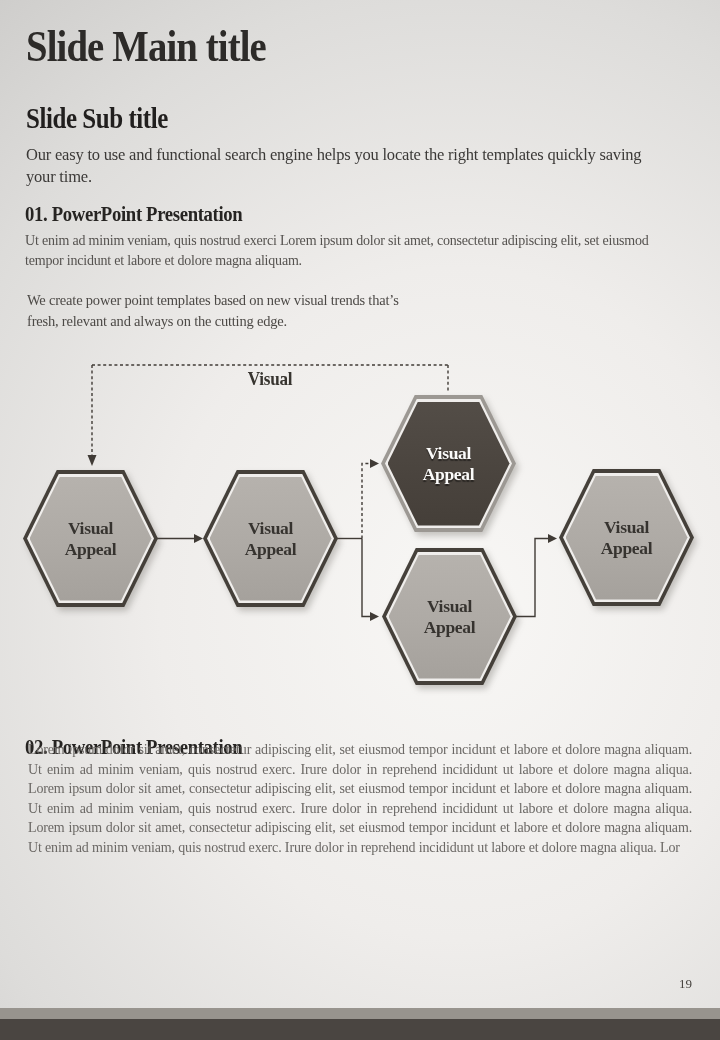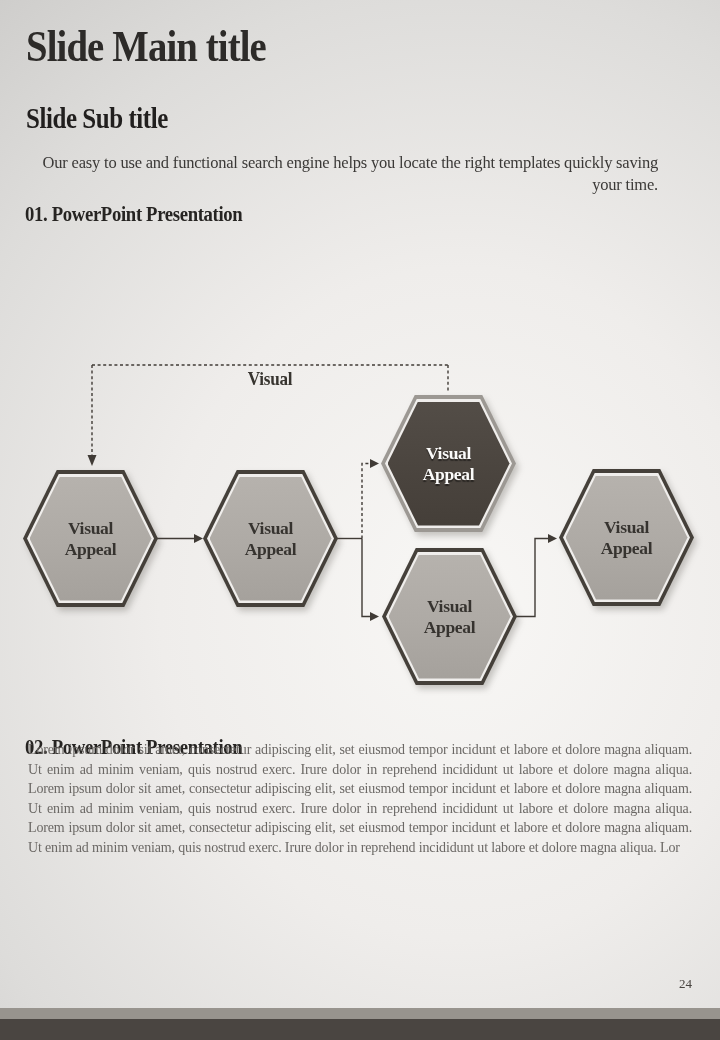--- a/index.html
+++ b/index.html
@@ -12,22 +12,22 @@
 
   .main-title {
     left:26px; top:20px; font-size:45px; font-weight:bold; color:var(--title-text,#2d2b29);
     letter-spacing:-1px; white-space:nowrap; transform:scaleX(.86); transform-origin:0 50%;
   }
   .sub-title {
     left:26px; top:102px; font-size:29px; font-weight:bold; color:#211f1e;
     letter-spacing:-.5px; white-space:nowrap; transform:scaleX(.86); transform-origin:0 50%;
   }
   .intro {
-    left:26px; top:152px; width:632px; font-size:16.5px; line-height:21.5px;
-    color:var(--body-text,#3b3937); letter-spacing:-.2px;text-align:right;
+    left:26px; top:144px; width:632px; font-size:16.5px; line-height:21.5px;
+    color:var(--body-text,#3b3937); letter-spacing:-.2px;
   }
   .sec-heading {
     font-size:22px; font-weight:bold; color:#262422; letter-spacing:-.4px;
     white-space:nowrap; transform:scaleX(.85); transform-origin:0 50%;
   }
   .s1-heading { left:25px; top:201px; }
   .s1-body {
     left:25px; top:231px; width:660px; font-size:14px; line-height:20px;
     color:var(--muted-text,#55524f); letter-spacing:-.2px;
   }
@@ -76,20 +76,22 @@
 <body>
 
 <div class="page">
 
   <div class="abs main-title">Slide Main title</div>
 
   <div class="abs sub-title">Slide Sub title</div>
   <div class="abs intro">Our easy to use and functional search engine helps you locate the right templates quickly saving your time.</div>
 
   <div class="abs sec-heading s1-heading">01. PowerPoint Presentation</div>
+  <div class="abs s1-body">Ut enim ad minim veniam, quis nostrud exerci  Lorem ipsum dolor sit amet, consectetur adipiscing elit, set eiusmod tempor incidunt et labore et dolore magna aliquam.</div>
+  <div class="abs s1-tagline">We create power point templates based on new visual trends that’s fresh, relevant and always on the cutting edge.</div>
 
   <svg class="abs connector-svg" viewBox="0 0 720 1040" xmlns="http://www.w3.org/2000/svg">
 
     <path class="ln dash" d="M92 365 H448"></path>
     <path class="ln dash" d="M92 365 V455"></path>
     <polygon class="tri" points="87.5,455 96.5,455 92,466"></polygon>
     <path class="ln dash" d="M448 365 V392"></path>
 
     <path class="ln" d="M157 538.5 H194"></path>
     <polygon class="tri" points="194,534 194,543 203,538.5"></polygon>
@@ -139,18 +141,18 @@
   <div class="hex light" style="left:559px; top:469px;">
     <div class="b1 hex-clip"></div>
     <div class="b2 hex-clip"></div>
     <div class="b3 hex-clip"></div>
     <span class="hex-label">Visual Appeal</span>
   </div>
 
   <div class="abs sec-heading s2-heading">02. PowerPoint Presentation</div>
   <div class="abs s2-body">Lorem ipsum dolor sit amet, consectetur adipiscing elit, set eiusmod tempor incidunt et labore et dolore magna aliquam. Ut enim ad minim veniam, quis nostrud exerc. Irure dolor in reprehend incididunt ut labore et dolore magna aliqua. Lorem ipsum dolor sit amet, consectetur adipiscing elit, set eiusmod tempor incidunt et labore et dolore magna aliquam. Ut enim ad minim veniam, quis nostrud exerc. Irure dolor in reprehend incididunt ut labore et dolore magna aliqua. Lorem ipsum dolor sit amet, consectetur adipiscing elit, set eiusmod tempor incidunt et labore et dolore magna aliquam. Ut enim ad minim veniam, quis nostrud exerc. Irure dolor in reprehend incididunt ut labore et dolore magna aliqua. Lor</div>
 
-  <div class="abs page-number">24</div>
+  <div class="abs page-number">19</div>
 
   <div class="abs footer-light"></div>
   <div class="abs footer-dark"></div>
 
 </div>
 
 </body></html>

